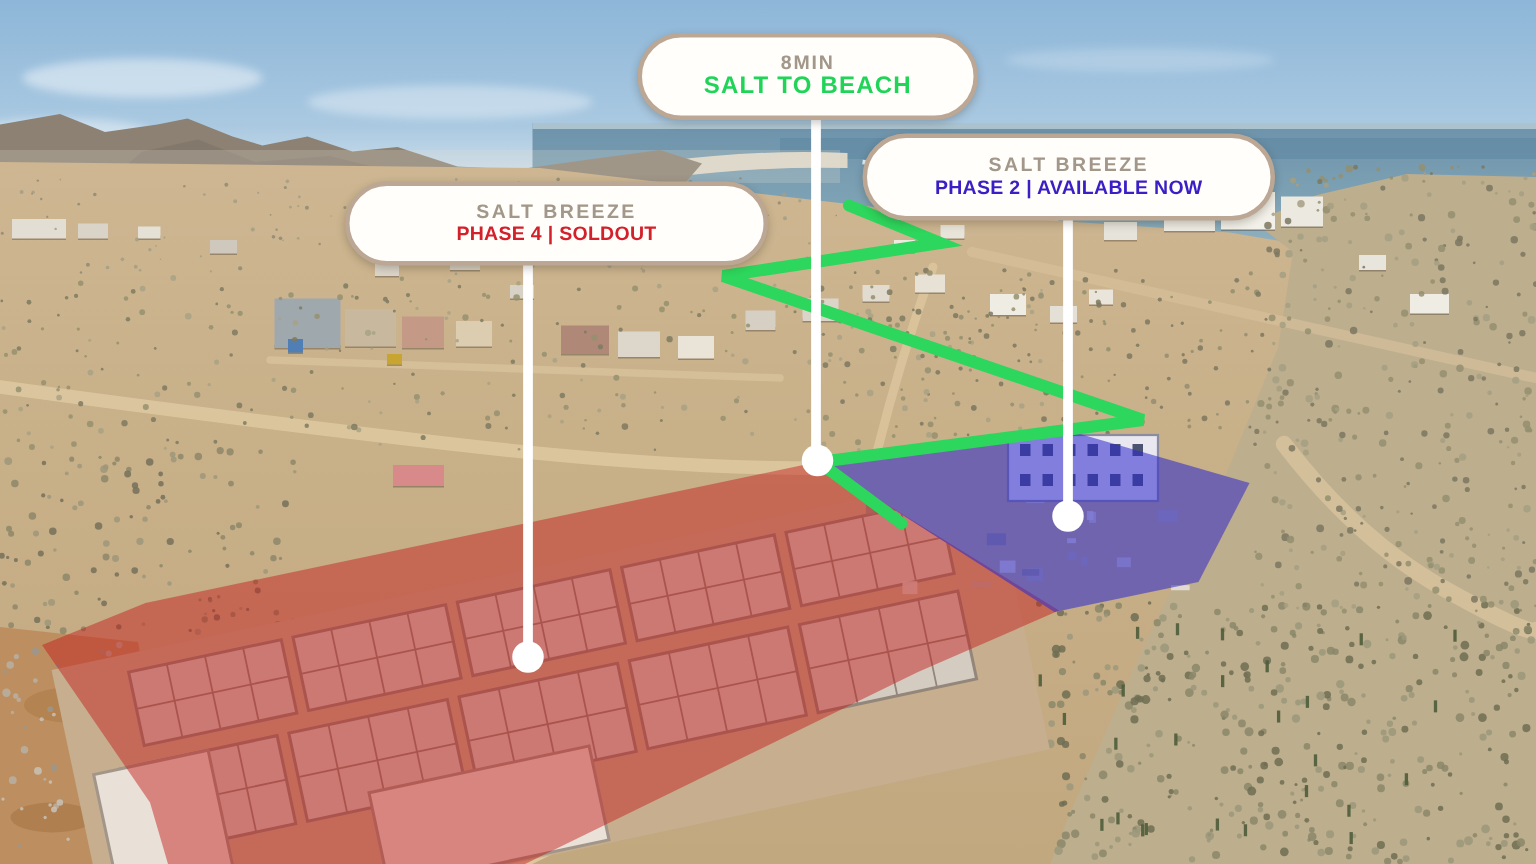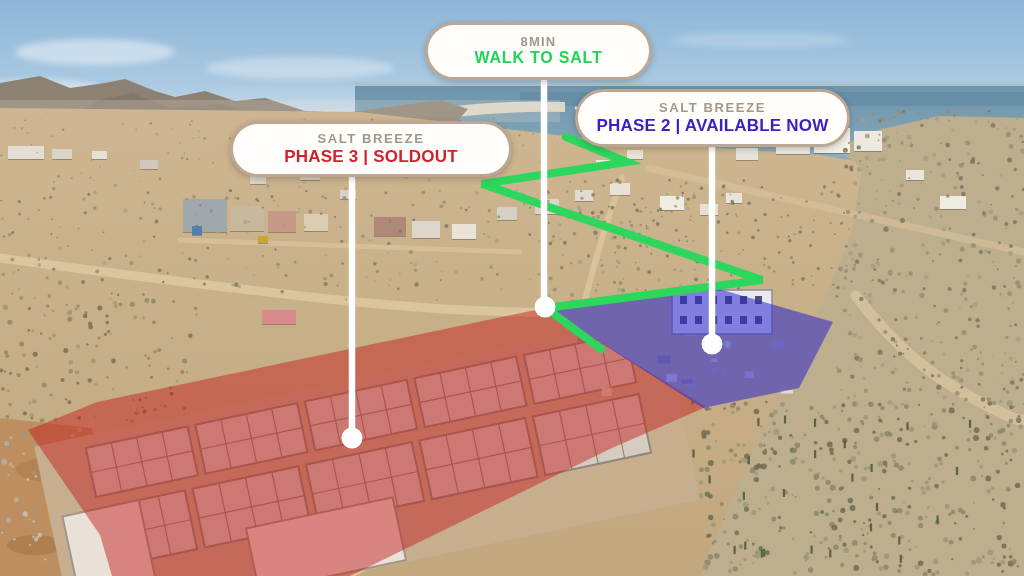--- a/index.html
+++ b/index.html
@@ -10,21 +10,21 @@
     border:3px solid var(--callout_border);border-radius:999px;
     background:var(--callout_bg);
     display:flex;flex-direction:column;align-items:center;justify-content:center;
     box-shadow:0 2px 6px rgba(40,30,20,.25);
     font-weight:bold;text-align:center;line-height:1.12;white-space:nowrap;}
   #co-beach{left:425px;top:22px;width:227px;height:58px;}
   #co-p1{left:230px;top:121px;width:282px;height:56px;}
   #co-p2{left:575px;top:89px;width:275px;height:58px;}
   .co-title{font-size:13px;letter-spacing:1.6px;color:var(--callout_title);}
   #co-beach .co-title{font-size:13px;letter-spacing:1.2px;}
-  .co-accent{font-size:17px;letter-spacing:.2px;}
+  .co-accent{font-size:13px;letter-spacing:.2px;}
   #co-beach .co-accent{font-size:16px;letter-spacing:.8px;}
   .beach-accent{color:var(--beach_accent);}
   .p1-accent{color:var(--phase1_accent);}
   .p2-accent{color:var(--phase2_accent);}
 </style>
 </head>
 <body>
 
 <div id="stage">
 
@@ -1813,24 +1813,24 @@
 
     <g>
       <circle cx="545" cy="307" r="10.5" fill="#ffffff"></circle>
       <circle cx="352" cy="438" r="10.5" fill="#ffffff"></circle>
       <circle cx="712" cy="344" r="10.5" fill="#ffffff"></circle>
     </g>
   </svg>
 
   <div class="callout" id="co-beach">
     <div class="co-title">8MIN</div>
-    <div class="co-accent beach-accent">WALK TO SALT</div>
+    <div class="co-accent beach-accent">SALT TO BEACH</div>
   </div>
   <div class="callout" id="co-p1">
     <div class="co-title">SALT BREEZE</div>
-    <div class="co-accent p1-accent">PHASE 3 | SOLDOUT</div>
+    <div class="co-accent p1-accent">PHASE 4 | SOLDOUT</div>
   </div>
   <div class="callout" id="co-p2">
     <div class="co-title">SALT BREEZE</div>
     <div class="co-accent p2-accent">PHASE 2 | AVAILABLE NOW</div>
   </div>
 
 </div>
 
 </body></html>

